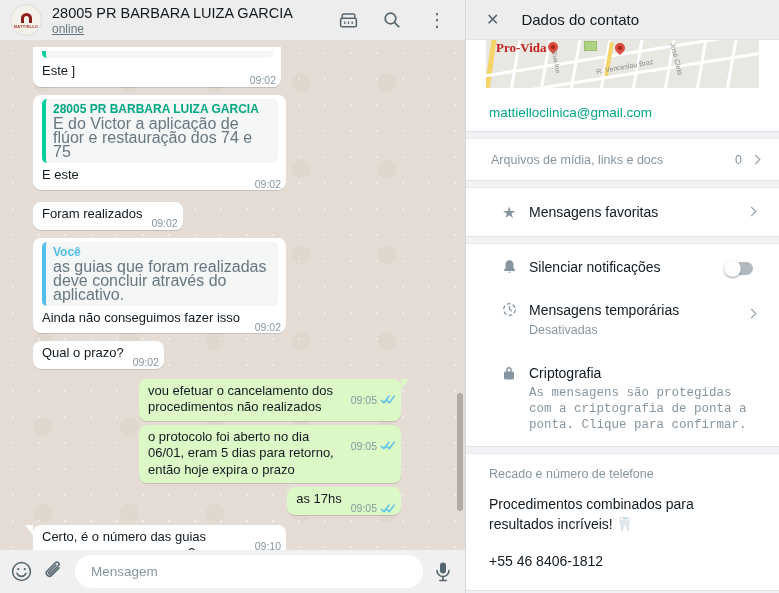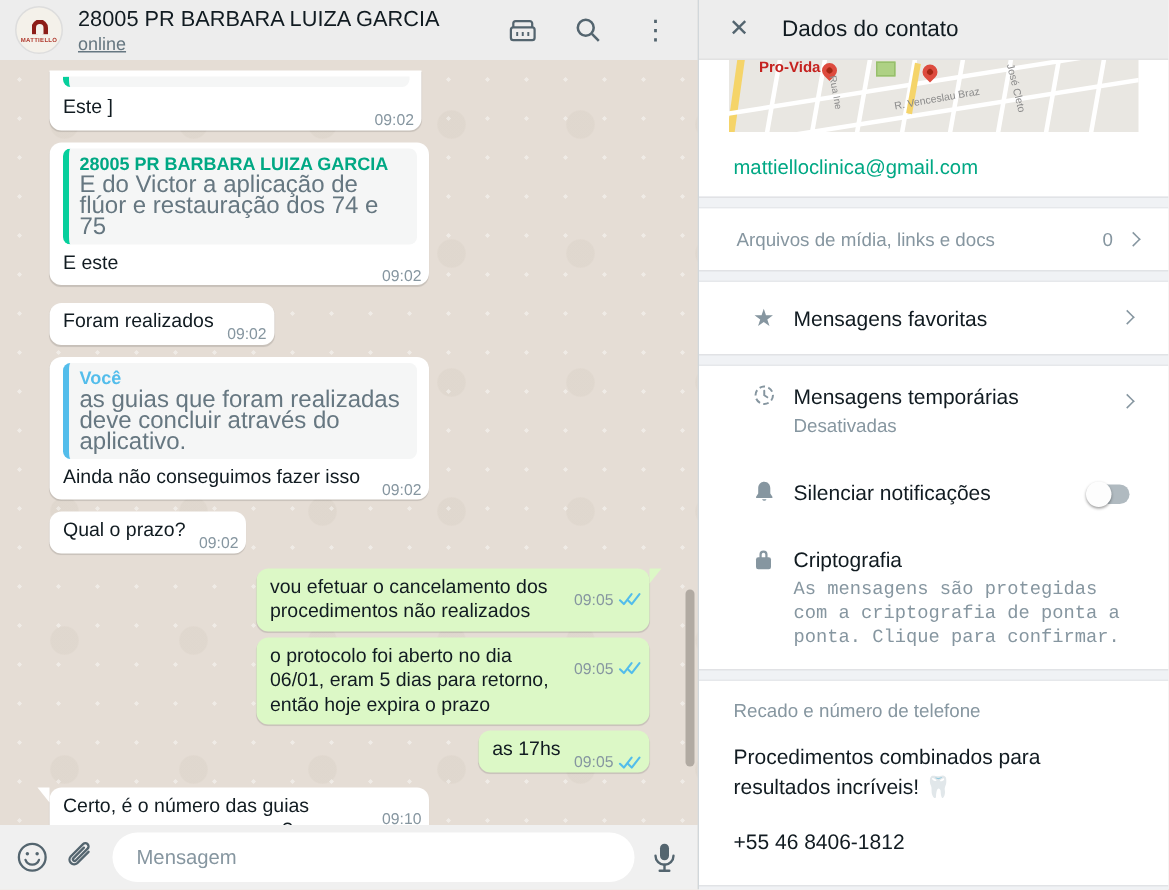--- a/index.html
+++ b/index.html
@@ -14,21 +14,21 @@
   .avatar .arch { width:11px; height:10px; border:3px solid #8c1d18; border-bottom:none; border-radius:9px 9px 0 0; margin-top:2px; }
   .avatar .avlabel { font-size:4px; color:#b03a2e; font-weight:bold; letter-spacing:.2px; margin-top:1px; }
   .hd-text { margin-left:10px; flex:1 1 auto; overflow:hidden; }
   .hd-title { font-size:14.5px; color:#111b21; white-space:nowrap; overflow:hidden; }
   .hd-status { font-size:12px; color:#667781; margin-top:1px;text-decoration:underline; }
   .hd-icons { display:flex; align-items:center; gap:24px; color:#54656f; }
   .hicon { cursor:pointer; display:flex; align-items:center; }
   .kebab { font-size:18px; color:#54656f; line-height:1; cursor:pointer; padding:0 3px; }
 
   .messages { position:absolute; top:40px; bottom:43px; left:0; right:0; overflow:hidden;
-    padding:7px 32px 4px 33px; display:flex; flex-direction:column;
+    padding:7px 64px 4px 33px; display:flex; flex-direction:column;
     background-color:#e5ddd5;
     background-image: radial-gradient(rgba(255,255,255,.4) 1.3px, transparent 1.5px),
                       radial-gradient(rgba(130,110,90,.05) 9px, transparent 10px);
     background-size: 26px 26px, 86px 86px; align-items: center; }
 
   .m { position:relative; max-width:300px; margin-bottom:4px; padding:4px 8px 5px 9px;
        border-radius:8px; font-size:13px; line-height:16.5px;
        box-shadow:0 1px .5px rgba(0,0,0,.13); }
   .m.in  { align-self:flex-start; background:#fff; }
   .m.out { align-self:flex-end; background:#dcf8c6; }
@@ -80,21 +80,21 @@
   .profile-sect { height:91px; }
   .map { position:relative; margin:0 20px; height:48px; background:#e9e7e2; overflow:hidden; cursor:pointer; }
   .st { position:absolute; background:#fff; }
   .stv { width:3px; height:70px; top:-10px; transform:rotate(10deg); }
   .sth { height:3px; width:310px; left:-15px; transform:rotate(-9deg); }
   .road-y { position:absolute; background:#f5d469; }
   .park { position:absolute; left:98px; top:1px; width:13px; height:10px; background:#aed184; border:1px solid #97bf6c; }
   .pin { position:absolute; width:10px; height:10px; background:#dd4b3e; border-radius:50% 50% 50% 0; transform:rotate(-45deg); }
   .pin::after { content:""; position:absolute; left:3px; top:3px; width:4px; height:4px; border-radius:50%; background:#a52714; }
   .mlabel { position:absolute; font-size:7px; color:#8a8a8a; white-space:nowrap; }
-  .ml-place { left:20px; top:0; color:#c5221f; font-weight:bold; font-size:10px; }
+  .ml-place { left:10px; top:0; color:#c5221f; font-weight:bold; font-size:13px;font-family:Liberation Serif, serif; }
   .ml-s1 { left:110px; top:23px; transform:rotate(-10deg); }
   .ml-s2 { left:190px; top:2px; transform:rotate(76deg); transform-origin:left top; }
   .ml-s3 { left:72px; top:10px; transform:rotate(80deg); transform-origin:left top; font-size:6.5px; }
   .email-row { padding:15px 24px 0 23px; }
   .email-link { font-size:13.5px; color:#00a884; cursor:pointer; }
 
   .media-row { height:41px; display:flex; align-items:center; padding:0 20px 0 25px; cursor:pointer; }
   .media-label { font-size:12.5px; color:#8696a0; flex:1 1 auto; }
   .media-count { font-size:12.5px; color:#8696a0; margin-right:10px; }
   .chev { width:7px; height:7px; border-right:1.6px solid #8696a0; border-bottom:1.6px solid #8696a0; transform:rotate(-45deg); flex:0 0 auto; }
@@ -318,47 +318,47 @@
       <div class="srow" style="padding-top:15px; padding-bottom:14px;">
         <span class="icon-col"><span class="star-glyph">★</span></span>
         <span class="txt-col"><span class="srow-label">Mensagens favoritas</span></span>
         <span class="chev"></span>
       </div>
     </div>
 
     <div class="gapband"></div>
 
     <div class="sect">
+      <div class="srow">
+        <span class="icon-col">
+          <svg width="15" height="16" viewBox="0 0 16 17" fill="#8696a0">
+              <path d="M8 1.2c-2.6 0-4.3 2-4.3 4.7v3.6L2.2 11.8v.9h11.6v-.9l-1.5-2.3V5.9C12.3 3.2 10.6 1.2 8 1.2z"></path>
+              <path d="M6.4 13.6a1.7 1.7 0 0 0 3.2 0z"></path>
+            </svg>
+        </span>
+        <span class="txt-col"><span class="srow-label">Silenciar notificações</span></span>
+        <span class="toggle">
+            <span class="knob"></span>
+          </span>
+      </div>
+
       <div class="srow" style="padding-top:11px;">
         <span class="icon-col">
           <svg width="15" height="15" viewBox="0 0 16 16" fill="none" stroke="#8696a0" stroke-width="1.4">
             <circle cx="8" cy="8" r="6.2" stroke-dasharray="4 2.4"></circle>
               <path d="M8 4.8 V8 l2.2 1.4" stroke-linecap="round"></path>
           </svg>
         </span>
         <span class="txt-col">
           <span class="srow-label">Mensagens temporárias</span>
           <div class="srow-sub">Desativadas</div>
         </span>
         <span class="chev"></span>
       </div>
 
-      <div class="srow">
-        <span class="icon-col">
-          <svg width="15" height="16" viewBox="0 0 16 17" fill="#8696a0">
-              <path d="M8 1.2c-2.6 0-4.3 2-4.3 4.7v3.6L2.2 11.8v.9h11.6v-.9l-1.5-2.3V5.9C12.3 3.2 10.6 1.2 8 1.2z"></path>
-              <path d="M6.4 13.6a1.7 1.7 0 0 0 3.2 0z"></path>
-            </svg>
-        </span>
-        <span class="txt-col"><span class="srow-label">Silenciar notificações</span></span>
-        <span class="toggle">
-            <span class="knob"></span>
-          </span>
-      </div>
-
       <div class="srow" style="padding-top:13px;">
         <span class="icon-col">
           <svg width="14" height="16" viewBox="0 0 14 16" fill="#8696a0">
             <rect x="2" y="6.5" width="10" height="8" rx="1.5"></rect>
             <path d="M4.3 7V4.7a2.7 2.7 0 0 1 5.4 0V7H8.2V4.7a1.2 1.2 0 0 0-2.4 0V7z"></path>
           </svg>
         </span>
         <span class="txt-col">
           <span class="srow-label">Criptografia</span>
           <div class="srow-sub wrap">As mensagens são protegidas com a criptografia de ponta a ponta. Clique para confirmar.</div>

